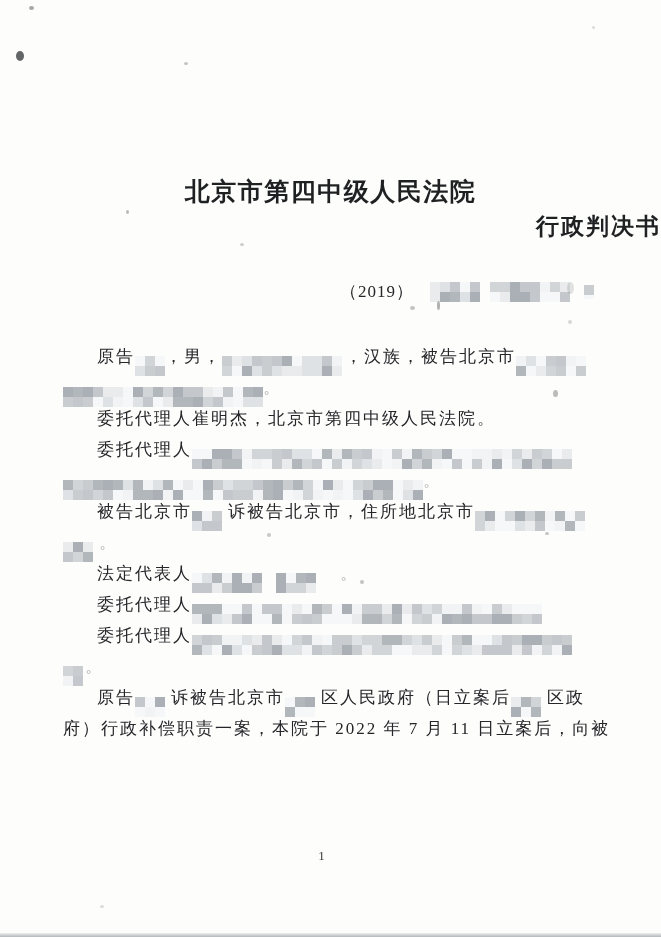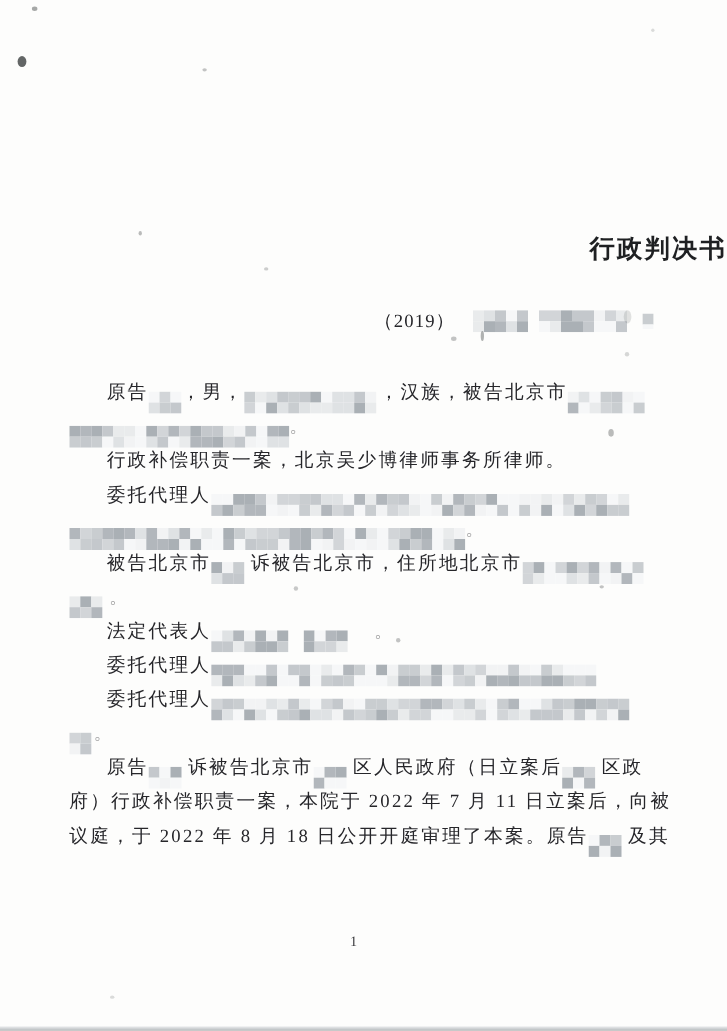--- a/index.html
+++ b/index.html
@@ -53,20 +53,21 @@
   .bottom-edge{
     position:absolute;left:0;bottom:0;width:100%;height:4px;
     background:linear-gradient(180deg,#eceeef,#b4b8bb);
   }
 </style>
 </head>
 <body>
 
 <div class="page">
 
+  <div class="court-name">北京市第四中级人民法院</div>
   <div class="doc-type">行政判决书</div>
 
   <div class="case-line">
     <span>（2019）</span>
     <span id="case-redacts" style="display:inline-flex;align-items:center;">
         <span class="redact" style="width: 52px; height: 20px; margin-left: 16px;">
           <span class="cell" style="background: rgb(233, 235, 236);"></span>
           <span class="cell" style="background: rgb(223, 226, 228);"></span>
           <span class="cell" style="background: rgb(196, 200, 204);"></span>
           <span class="cell" style="background: rgb(246, 247, 248);"></span>
@@ -186,21 +187,21 @@
           <span class="cell" style="background: rgb(178, 183, 188);"></span>
           <span class="cell" style="background: rgb(178, 183, 188);"></span>
           <span class="cell" style="background: rgb(170, 176, 181);"></span>
           <span class="cell" style="background: rgb(210, 213, 216);"></span>
           <span class="cell" style="background: rgb(196, 200, 204);"></span>
           <span class="cell" style="background: rgb(242, 243, 244);"></span>
           <span class="cell" style="background: rgb(246, 247, 248);"></span>
           <span class="cell" style="background: rgb(223, 226, 228);"></span>
           <span class="cell" style="background: rgb(223, 226, 228);"></span>
         </span><span class="seg faint">。</span></div>
-      <div class="line indent"><span class="seg">行政补偿职责一案，北京吴少博律师事务所律师。</span></div>
+      <div class="line indent"><span class="seg">委托代理人崔明杰，北京市第四中级人民法院。</span></div>
       <div class="line indent"><span class="seg">委托代理人</span><span class="redact" style="width: 383px; height: 20px;">
           <span class="cell" style="background: rgb(246, 247, 248);"></span>
           <span class="cell" style="background: rgb(246, 247, 248);"></span>
           <span class="cell" style="background: rgb(170, 176, 181);"></span>
           <span class="cell" style="background: rgb(170, 176, 181);"></span>
           <span class="cell" style="background: rgb(196, 200, 204);"></span>
           <span class="cell" style="background: rgb(242, 243, 244);"></span>
           <span class="cell" style="background: rgb(210, 213, 216);"></span>
           <span class="cell" style="background: rgb(210, 213, 216);"></span>
           <span class="cell" style="background: rgb(201, 205, 208);"></span>
@@ -582,28 +583,20 @@
           <span class="cell" style="background: rgb(246, 247, 248);"></span>
         </span><span class="seg">区人民政府（日立案后</span><span class="redact" style="width: 36px; height: 20px;">
           <span class="cell" style="background: rgb(233, 235, 236);"></span>
           <span class="cell" style="background: rgb(178, 183, 188);"></span>
           <span class="cell" style="background: rgb(210, 213, 216);"></span>
           <span class="cell" style="background: rgb(170, 176, 181);"></span>
           <span class="cell" style="background: rgb(246, 247, 248);"></span>
           <span class="cell" style="background: rgb(178, 183, 188);"></span>
         </span><span class="seg">区政</span></div>
       <div class="line"><span class="seg">府）行政补偿职责一案，本院于 2022 年 7 月 11 日立案后，向被</span></div>
-      <div class="line"><span class="seg">议庭，于 2022 年 8 月 18 日公开开庭审理了本案。原告</span><span class="redact" style="width: 36px; height: 20px;">
-          <span class="cell" style="background: rgb(246, 247, 248);"></span>
-          <span class="cell" style="background: rgb(178, 183, 188);"></span>
-          <span class="cell" style="background: rgb(201, 205, 208);"></span>
-          <span class="cell" style="background: rgb(170, 176, 181);"></span>
-          <span class="cell" style="background: rgb(242, 243, 244);"></span>
-          <span class="cell" style="background: rgb(170, 176, 181);"></span>
-        </span><span class="seg">及其</span></div>
     </div>
 
   <div class="page-number">1</div>
 
   <div id="speckles">
       <div class="speckle" style="left: 29px; top: 6px; width: 5px; height: 4px; background: rgb(60, 64, 64); opacity: 0.45;"></div>
       <div class="speckle" style="left: 16px; top: 51px; width: 8px; height: 10px; background: rgb(60, 64, 64); opacity: 0.8;"></div>
       <div class="speckle" style="left: 184px; top: 62px; width: 4px; height: 3px; background: rgb(60, 64, 64); opacity: 0.3;"></div>
       <div class="speckle" style="left: 126px; top: 210px; width: 3px; height: 4px; background: rgb(60, 64, 64); opacity: 0.35;"></div>
       <div class="speckle" style="left: 240px; top: 243px; width: 4px; height: 3px; background: rgb(60, 64, 64); opacity: 0.25;"></div>

